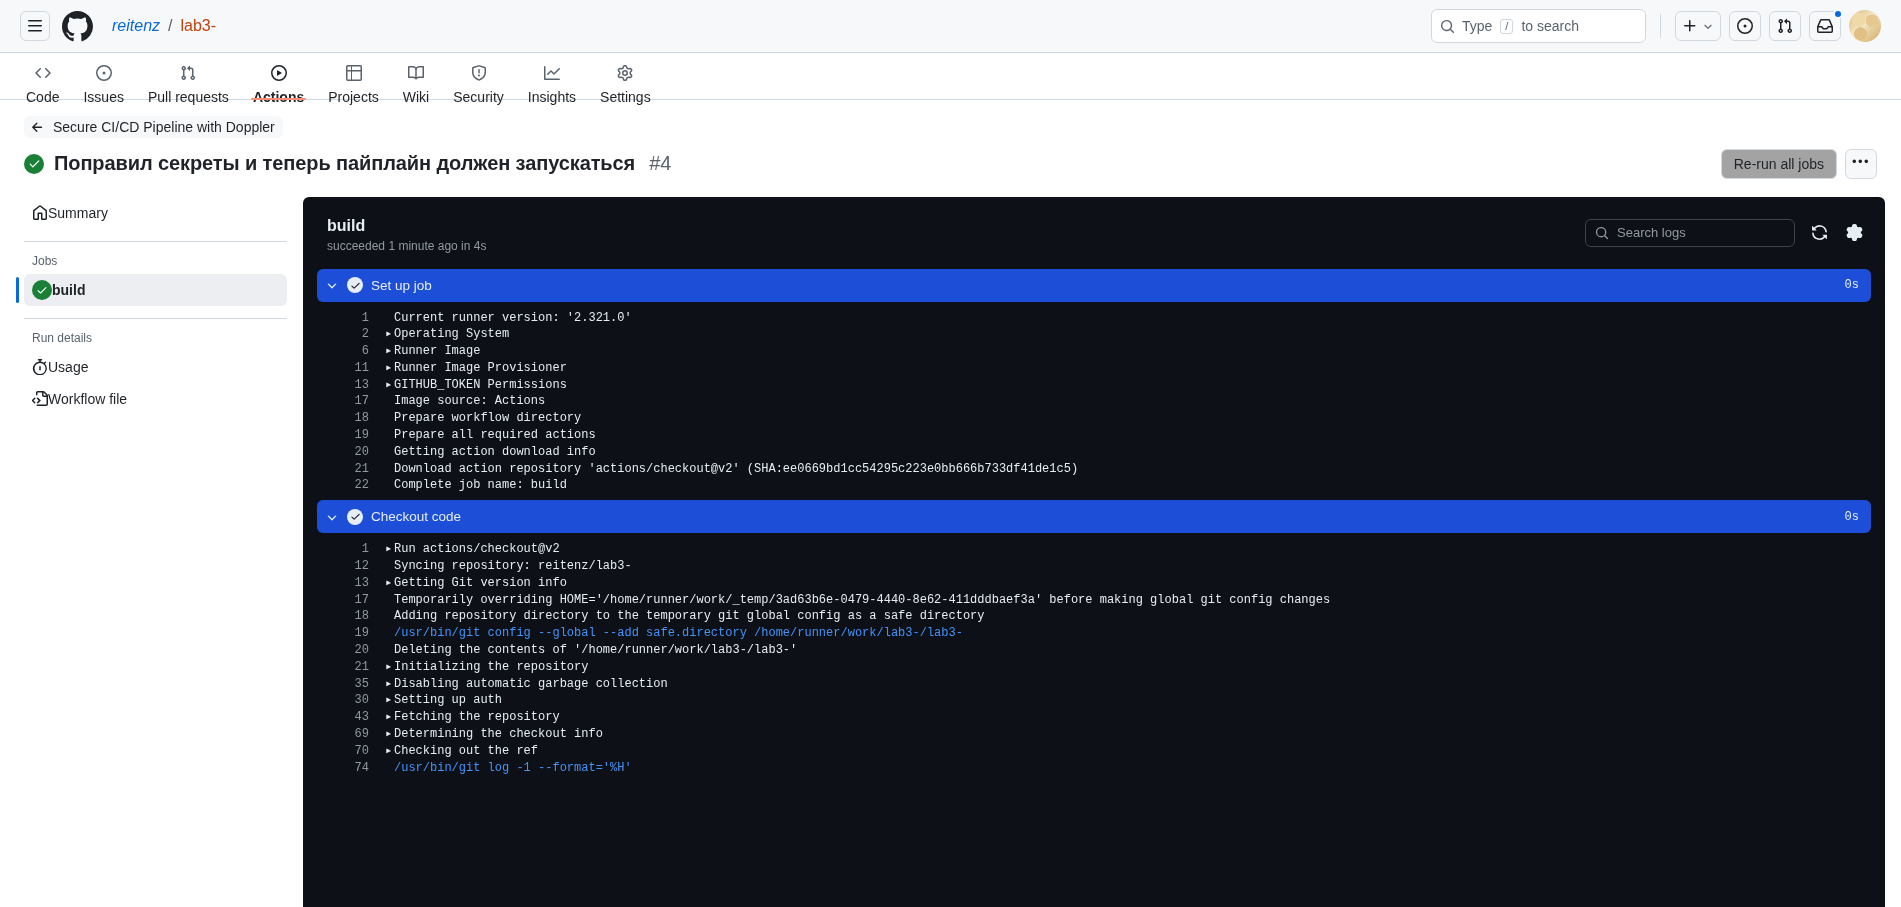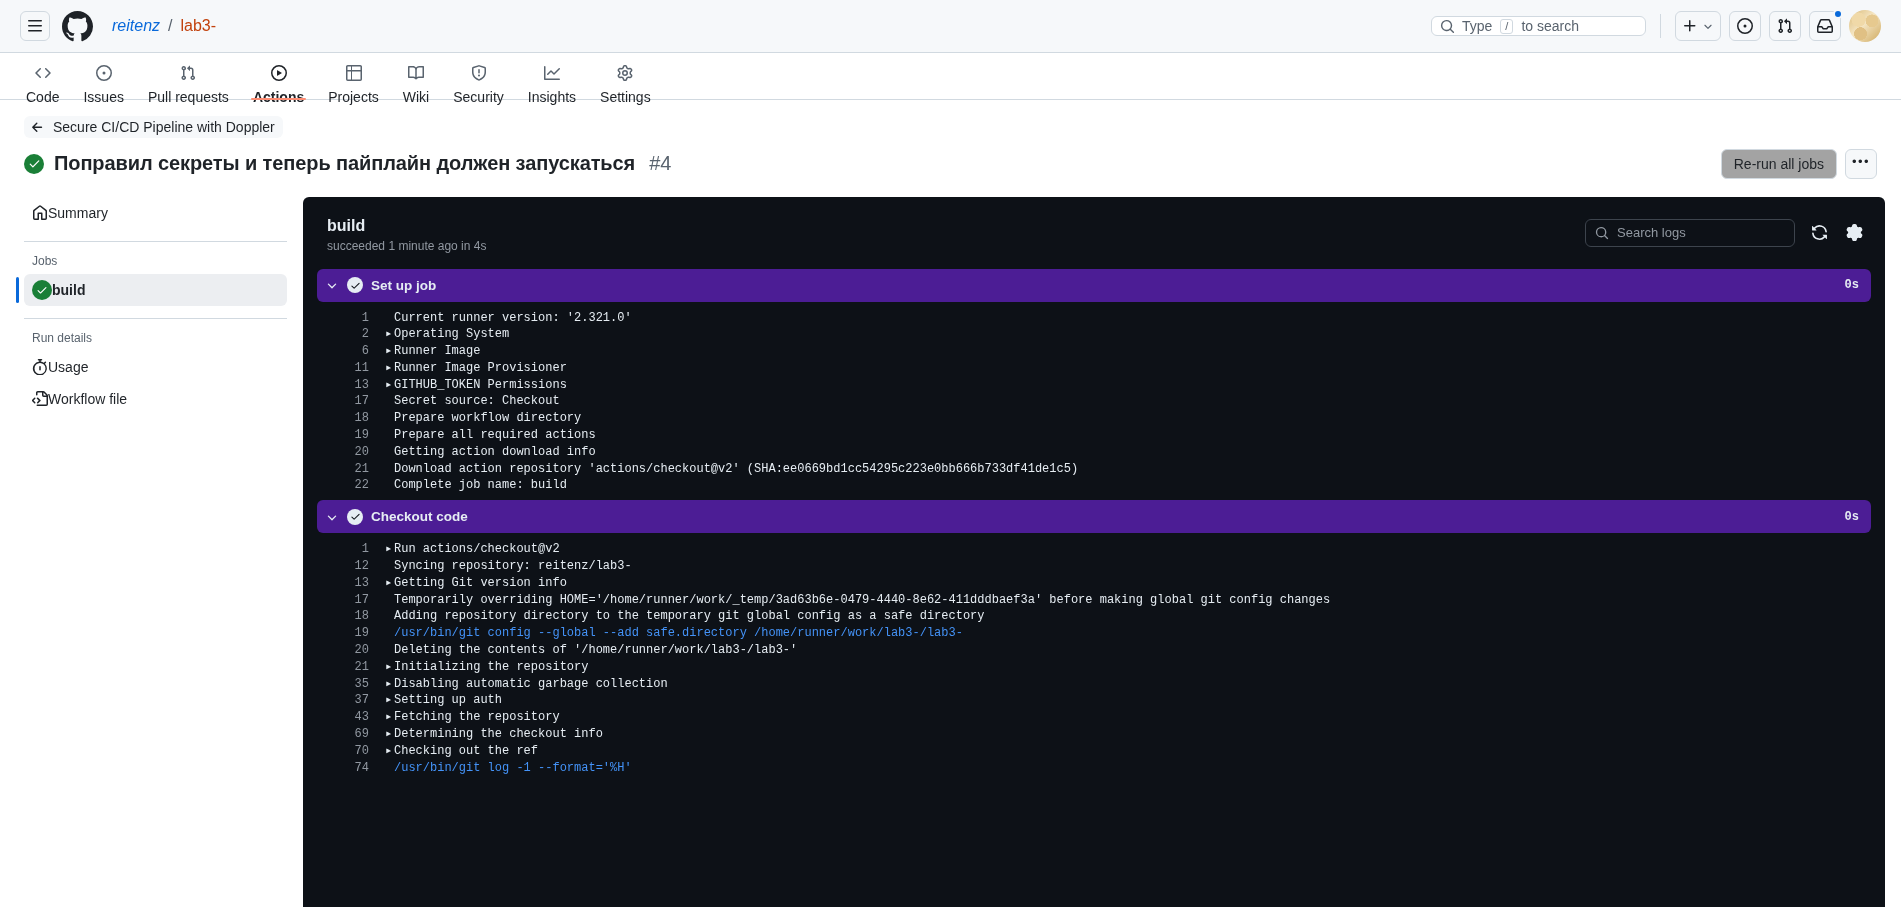--- a/index.html
+++ b/index.html
@@ -42,21 +42,21 @@
   .breadcrumb .sep { color: #59636e; font-weight: 300; }
   .breadcrumb .repo { color: #c2410c; font-weight: normal; text-decoration: none; cursor: pointer; }
 
   .header-right {
     margin-left: auto;
     display: flex;
     align-items: center;
     gap: 8px;
   }
   .search-box {
-    width: 215px; height: 20px;
+    width: 215px; height: 34px;
     border: 1px solid #d1d9e0;
     border-radius: 6px;
     background: #ffffff;
     display: flex; align-items: center;
     padding: 0 8px;
     gap: 7px;
     cursor: pointer;
     font-size: 14px;
     color: #59636e;
   }
@@ -260,28 +260,27 @@
     display: flex; align-items: center; justify-content: center;
     padding: 2px;
   }
 
   .step {
     margin: 0 14px 0 14px;
   }
   .step-header {
     display: flex; align-items: center;
     height: 33px;
-    background: #4c1d95;
+    background: #1d4ed8;
     border-radius: 6px;
     padding: 0 12px 0 8px;
     cursor: pointer;
     gap: 8px;
     font-size: 13.5px;
     color: #e6edf3;
-    font-weight: bold;
   }
   .step-check {
     width: 16px; height: 16px; border-radius: 50%;
     background: #e6edf3;
     display: flex; align-items: center; justify-content: center;
     flex: none;
   }
   .step-duration { margin-left: auto; font-size: 12px; color: #e6edf3; font-family: "Liberation Mono", monospace; }
 
   .log-lines {
@@ -595,21 +594,21 @@
             </span>
             <span>Set up job</span>
             <span class="step-duration">0s</span>
           </div>
           <div class="log-lines">
             <div class="log-line"><span class="ln">1</span><span class="log-arrow"> </span><span class="log-text">Current runner version: '2.321.0'</span></div>
             <div class="log-line expandable"><span class="ln">2</span><span class="log-arrow">▸</span><span class="log-text">Operating System</span></div>
             <div class="log-line expandable"><span class="ln">6</span><span class="log-arrow">▸</span><span class="log-text">Runner Image</span></div>
             <div class="log-line expandable"><span class="ln">11</span><span class="log-arrow">▸</span><span class="log-text">Runner Image Provisioner</span></div>
             <div class="log-line expandable"><span class="ln">13</span><span class="log-arrow">▸</span><span class="log-text">GITHUB_TOKEN Permissions</span></div>
-            <div class="log-line"><span class="ln">17</span><span class="log-arrow"> </span><span class="log-text">Secret source: Checkout</span></div>
+            <div class="log-line"><span class="ln">17</span><span class="log-arrow"> </span><span class="log-text">Image source: Actions</span></div>
             <div class="log-line"><span class="ln">18</span><span class="log-arrow"> </span><span class="log-text">Prepare workflow directory</span></div>
             <div class="log-line"><span class="ln">19</span><span class="log-arrow"> </span><span class="log-text">Prepare all required actions</span></div>
             <div class="log-line"><span class="ln">20</span><span class="log-arrow"> </span><span class="log-text">Getting action download info</span></div>
             <div class="log-line"><span class="ln">21</span><span class="log-arrow"> </span><span class="log-text">Download action repository 'actions/checkout@v2' (SHA:ee0669bd1cc54295c223e0bb666b733df41de1c5)</span></div>
             <div class="log-line"><span class="ln">22</span><span class="log-arrow"> </span><span class="log-text">Complete job name: build</span></div>
           </div>
         </div>
         <div class="step">
           <div class="step-header">
             <span>
@@ -628,21 +627,21 @@
           <div class="log-lines">
             <div class="log-line expandable"><span class="ln">1</span><span class="log-arrow">▸</span><span class="log-text">Run actions/checkout@v2</span></div>
             <div class="log-line"><span class="ln">12</span><span class="log-arrow"> </span><span class="log-text">Syncing repository: reitenz/lab3-</span></div>
             <div class="log-line expandable"><span class="ln">13</span><span class="log-arrow">▸</span><span class="log-text">Getting Git version info</span></div>
             <div class="log-line"><span class="ln">17</span><span class="log-arrow"> </span><span class="log-text">Temporarily overriding HOME='/home/runner/work/_temp/3ad63b6e-0479-4440-8e62-411dddbaef3a' before making global git config changes</span></div>
             <div class="log-line"><span class="ln">18</span><span class="log-arrow"> </span><span class="log-text">Adding repository directory to the temporary git global config as a safe directory</span></div>
             <div class="log-line"><span class="ln">19</span><span class="log-arrow"> </span><span class="log-text cmd">/usr/bin/git config --global --add safe.directory /home/runner/work/lab3-/lab3-</span></div>
             <div class="log-line"><span class="ln">20</span><span class="log-arrow"> </span><span class="log-text">Deleting the contents of '/home/runner/work/lab3-/lab3-'</span></div>
             <div class="log-line expandable"><span class="ln">21</span><span class="log-arrow">▸</span><span class="log-text">Initializing the repository</span></div>
             <div class="log-line expandable"><span class="ln">35</span><span class="log-arrow">▸</span><span class="log-text">Disabling automatic garbage collection</span></div>
-            <div class="log-line expandable"><span class="ln">37</span><span class="log-arrow">▸</span><span class="log-text">Setting up auth</span></div>
+            <div class="log-line expandable"><span class="ln">30</span><span class="log-arrow">▸</span><span class="log-text">Setting up auth</span></div>
             <div class="log-line expandable"><span class="ln">43</span><span class="log-arrow">▸</span><span class="log-text">Fetching the repository</span></div>
             <div class="log-line expandable"><span class="ln">69</span><span class="log-arrow">▸</span><span class="log-text">Determining the checkout info</span></div>
             <div class="log-line expandable"><span class="ln">70</span><span class="log-arrow">▸</span><span class="log-text">Checking out the ref</span></div>
             <div class="log-line"><span class="ln">74</span><span class="log-arrow"> </span><span class="log-text cmd">/usr/bin/git log -1 --format='%H'</span></div>
           </div>
         </div>
       </div>
   </div>
 </div>
 

